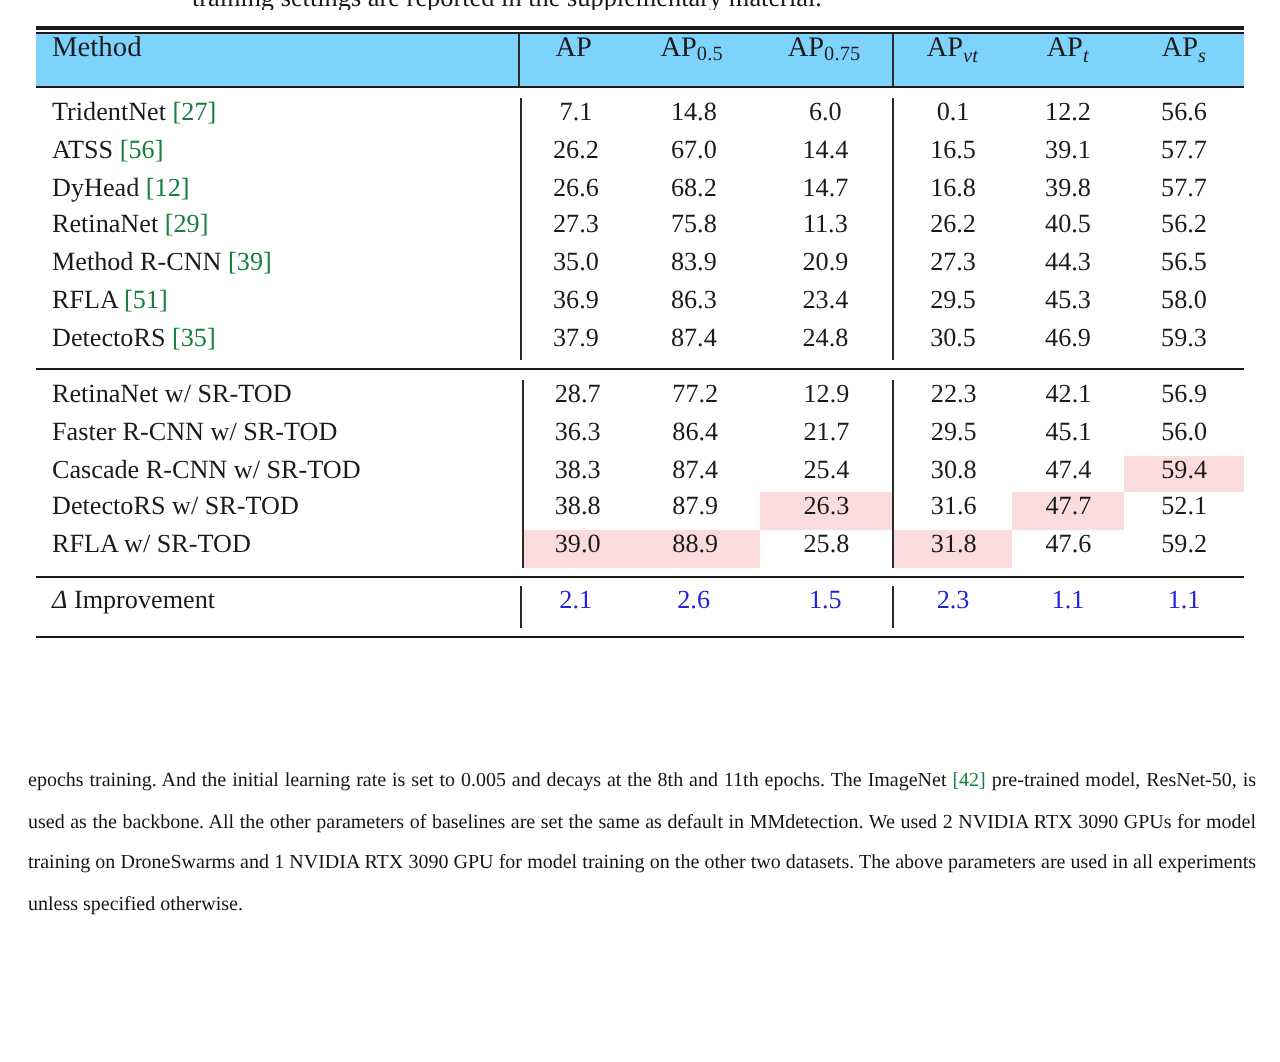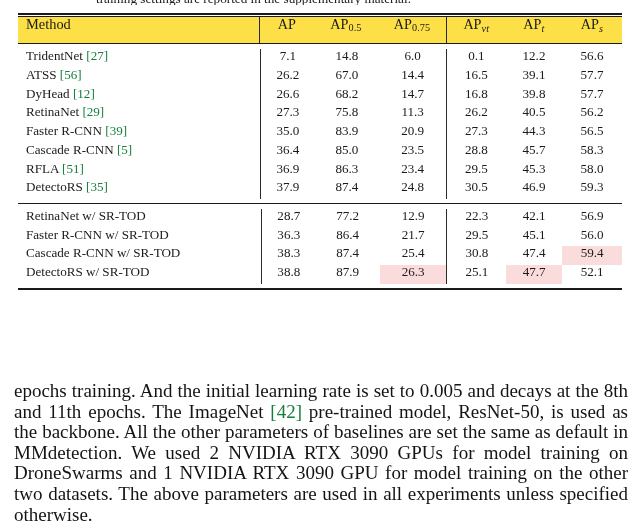--- a/index.html
+++ b/index.html
@@ -71,21 +71,21 @@
     background: #1a1a1a;
     width: 604px;
   }
   .rule-bottom {
     height: 1.2px;
     background: #1a1a1a;
     width: 604px;
   }
 
   .headrow th {
-    background: #fde047;
+    background: #7dd3fc;
     height: 26px;
     padding-top: 2px;
     padding-bottom: 3px;
     font-size: 14.2px;
     text-align: center;
   }
   .headrow th.col-method {
     text-align: left;
     padding-left: 8px;
     font-size: 14.4px;
@@ -142,21 +142,21 @@
 
   .spacer-row td { height: 5px; }
   .spacer-row-sm td { height: 4px; }
 
   
   .body-text {
     position: absolute;
     top: 381px;
     left: 14px;
     width: 614px;
-    font-size: 19px;
+    font-size: 10px;
     line-height: 20.6px;
     text-align: justify;
     color: #141414;
   }
   .body-text p { margin: 0; }
 </style>
 </head>
 <body>
 
 <div class="page">
@@ -234,36 +234,27 @@
           <tr class="datarow">
             <td class="col-method w-method"><span>RetinaNet</span> <span class="cite">[29]</span></td>
             <td class="w-ap sep-left">27.3</td>
             <td class="w-ap05">75.8</td>
             <td class="w-ap075">11.3</td>
             <td class="w-apvt sep-left">26.2</td>
             <td class="w-apt">40.5</td>
             <td class="w-aps">56.2</td>
           </tr>
           <tr class="datarow">
-            <td class="col-method w-method"><span>Faster R-CNN</span> <span class="cite">[39]</span></td>
+            <td class="col-method w-method"><span>Method R-CNN</span> <span class="cite">[39]</span></td>
             <td class="w-ap sep-left">35.0</td>
             <td class="w-ap05">83.9</td>
             <td class="w-ap075">20.9</td>
             <td class="w-apvt sep-left">27.3</td>
             <td class="w-apt">44.3</td>
             <td class="w-aps">56.5</td>
-          </tr>
-          <tr class="datarow">
-            <td class="col-method w-method"><span>Cascade R-CNN</span> <span class="cite">[5]</span></td>
-            <td class="w-ap sep-left">36.4</td>
-            <td class="w-ap05">85.0</td>
-            <td class="w-ap075">23.5</td>
-            <td class="w-apvt sep-left">28.8</td>
-            <td class="w-apt">45.7</td>
-            <td class="w-aps">58.3</td>
           </tr>
           <tr class="datarow">
             <td class="col-method w-method"><span>RFLA</span> <span class="cite">[51]</span></td>
             <td class="w-ap sep-left">36.9</td>
             <td class="w-ap05">86.3</td>
             <td class="w-ap075">23.4</td>
             <td class="w-apvt sep-left">29.5</td>
             <td class="w-apt">45.3</td>
             <td class="w-aps">58.0</td>
           </tr>
@@ -314,32 +305,60 @@
             <td class="w-ap075">25.4</td>
             <td class="w-apvt sep-left">30.8</td>
             <td class="w-apt">47.4</td>
             <td class="w-aps hl bold">59.4</td>
           </tr>
           <tr class="datarow">
             <td class="col-method w-method"><span>DetectoRS w/ SR-TOD</span></td>
             <td class="w-ap sep-left">38.8</td>
             <td class="w-ap05">87.9</td>
             <td class="w-ap075 hl bold">26.3</td>
-            <td class="w-apvt sep-left">25.1</td>
+            <td class="w-apvt sep-left">31.6</td>
             <td class="w-apt hl bold">47.7</td>
             <td class="w-aps">52.1</td>
           </tr>
+          <tr class="datarow">
+            <td class="col-method w-method"><span>RFLA w/ SR-TOD</span></td>
+            <td class="w-ap sep-left hl bold">39.0</td>
+            <td class="w-ap05 hl bold">88.9</td>
+            <td class="w-ap075">25.8</td>
+            <td class="w-apvt sep-left hl bold">31.8</td>
+            <td class="w-apt">47.6</td>
+            <td class="w-aps">59.2</td>
+          </tr>
           <tr class="spacer-row-sm">
             <td colspan="7"></td>
           </tr>
         </tbody>
     </table>
 
     <div class="rule-single"></div>
 
+    <table class="results">
+      <tbody id="improvement-body">
+          <tr class="spacer-row-sm">
+            <td colspan="7"></td>
+          </tr>
+          <tr class="datarow delta">
+            <td class="col-method w-method"><span class="ital">Δ</span> <span>Improvement</span></td>
+            <td class="w-ap sep-left">2.1</td>
+            <td class="w-ap05">2.6</td>
+            <td class="w-ap075">1.5</td>
+            <td class="w-apvt sep-left">2.3</td>
+            <td class="w-apt">1.1</td>
+            <td class="w-aps">1.1</td>
+          </tr>
+          <tr class="spacer-row-sm">
+            <td colspan="7"></td>
+          </tr>
+        </tbody>
+    </table>
 
     <div class="rule-bottom"></div>
   </div>
 
   <div class="body-text">
     <p><span>epochs training. And the initial learning rate is set to 0.005 and decays at the 8th and 11th epochs. The ImageNet </span><span class="cite">[<span>42</span>]</span><span> pre-trained model, ResNet-50, is used as the backbone. All the other parameters of baselines are set the same as default in MMdetection. We used 2 NVIDIA RTX 3090 GPUs for model training on DroneSwarms and 1 NVIDIA RTX 3090 GPU for model training on the other two datasets. The above parameters are used in all experiments unless specified otherwise.</span></p>
   </div>
 
 </div>
 

